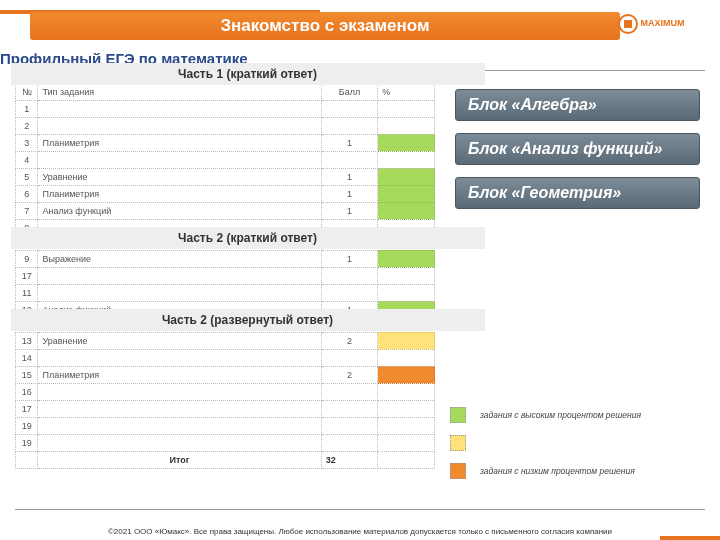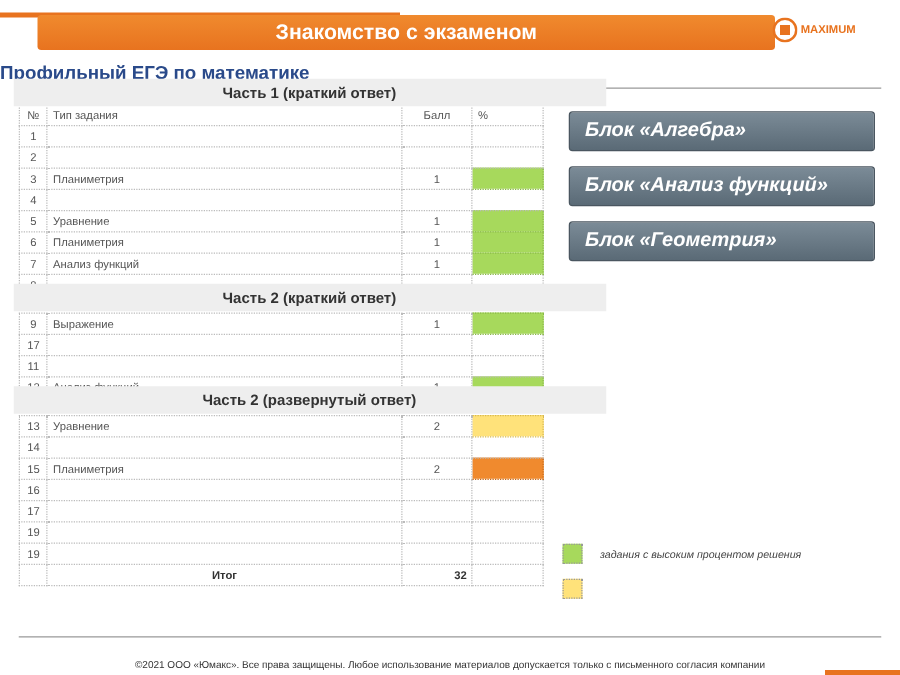--- a/index.html
+++ b/index.html
@@ -16,21 +16,21 @@
   td, th { border: 1px dotted #bbb; padding: 2px 4px; height: 17px; font-weight: normal; text-align: left; }
   td.num { width: 18px; text-align: center; }
   td.type { width: 240px; }
   td.score { width: 48px; text-align: center; }
   td.pct { width: 48px; }
   .pct-green { background: #a7d95c; border: 1px dotted #8ab84a; }
   .pct-yellow { background: #ffe27a; border: 1px dotted #d6b850; }
   .pct-orange { background: #f08a2e; border: 1px dotted #c76a1a; }
   .section-row { position: relative; text-decoration: underline; }
   .section-band { position: absolute; left: -5px; right: -50px; top: -10px; height: 22px; background: #eee; display: flex; align-items: center; justify-content: center; font-size: 12px; font-weight: bold; color: #333; z-index: 2; }
-  tr.total td { font-weight: bold; text-align: right; color: #333; }
+  tr.total td { font-weight: bold; text-align: left; color: #333; }
   .right-area { position: absolute; top: 18px; right: 5px; width: 245px; }
   .block-btn { background: linear-gradient(#7b8b97,#5a6a76); color: #fff; font-size: 16px; font-weight: bold; font-style: italic; padding: 6px 12px; border-radius: 3px; margin-bottom: 12px; border: 1px solid #4a5660; }
   .legend { position: absolute; right: 5px; bottom: 18px; width: 250px; font-size: 8.5px; font-style: italic; color: #444; }
   .legend-row { display: flex; align-items: center; margin-bottom: 12px; }
   .legend-sw { width: 16px; height: 16px; margin-right: 14px; border: 1px dotted #999; }
   .footer { position: absolute; bottom: 4px; left: 0; right: 0; text-align: center; font-size: 8px; color: #333; }
   .orange-corner { position: absolute; bottom: 0; right: 0; width: 60px; height: 4px; background: #e8731f; }
 </style>
 </head>
 <body>
@@ -203,18 +203,22 @@
       </div>
 
     <div class="legend" id="legend">
         <div class="legend-row">
           <div class="legend-sw" style="background: rgb(167, 217, 92);"></div>
           <span>задания с высоким процентом решения</span>
         </div>
         <div class="legend-row">
           <div class="legend-sw" style="background: rgb(255, 226, 122);"></div>
         </div>
+        <div class="legend-row">
+          <div class="legend-sw" style="background: rgb(240, 138, 46);"></div>
+          <span>задания с низким процентом решения</span>
+        </div>
       </div>
   </div>
 
   <div class="footer">©2021 ООО «Юмакс». Все права защищены. Любое использование материалов допускается только с  письменного согласия компании</div>
   <div class="orange-corner"></div>
 </div>
 
 </body></html>

